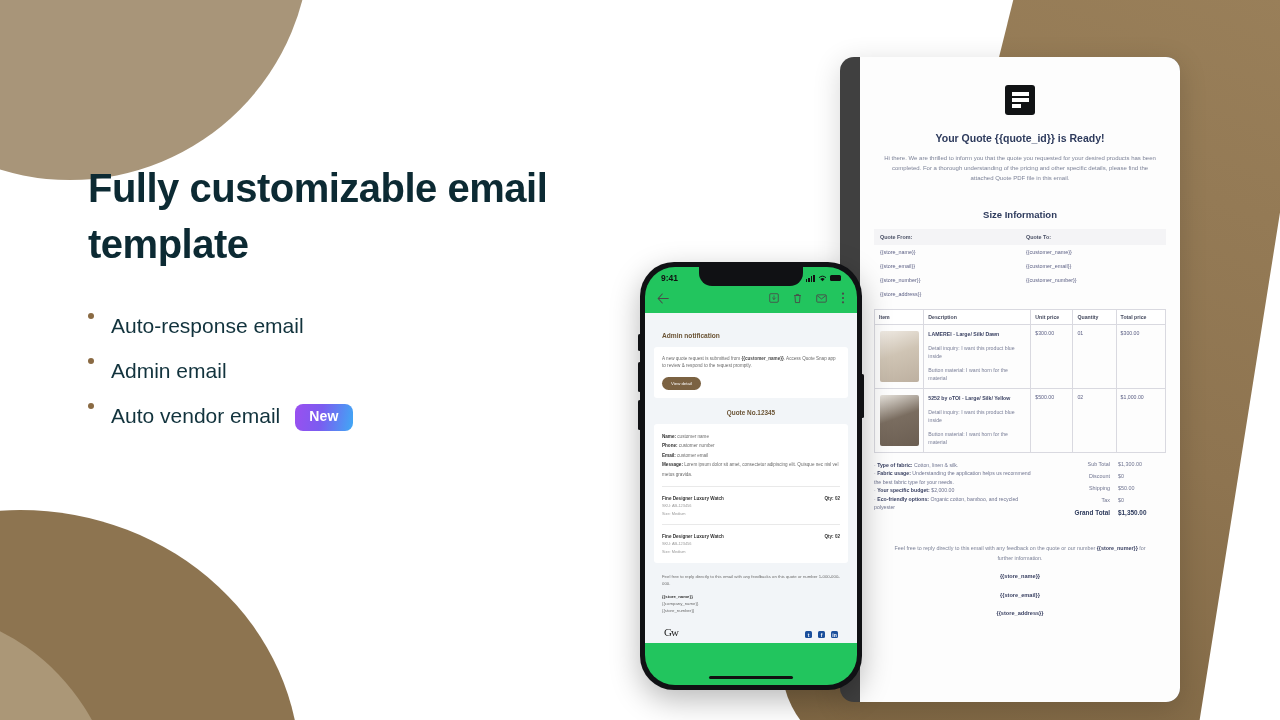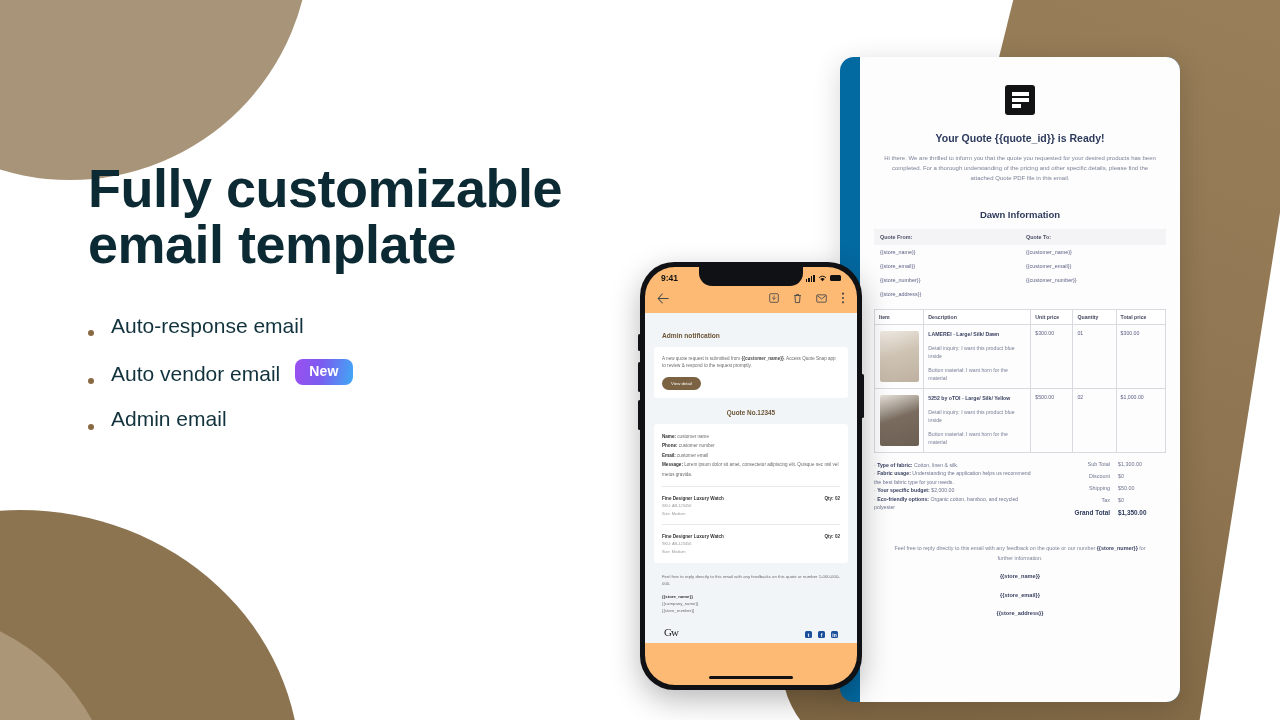--- a/index.html
+++ b/index.html
@@ -58,33 +58,33 @@
   }
 
   
   .left-col {
     position: absolute;
     left: 88px; top: 160px;
     width: 520px;
     z-index: 5;
   }
   .headline {
-    font-size: 54px;
+    font-size: 40px;
     line-height: 56px;
     font-weight: 700;
     color: #0c2a33;
     letter-spacing: -0.5px;
   }
   .bullets {
     margin-top: 42px;
     list-style: none;
   }
   .bullets li {
     display: flex;
-    align-items: flex-end;
+    align-items: flex-start;
     font-size: 21px;
     color: #12333d;
     margin-bottom: 22px;
     line-height: 1.1;
   }
   .bullet-dot {
     width: 6px; height: 6px;
     border-radius: 50%;
     background: #8a6a43;
     margin-right: 17px;
@@ -109,21 +109,21 @@
     line-height: 32px;
     color: #6f7377;
     max-width: 470px;
   }
 
   
   .email-card {
     position: absolute;
     left: 840px; top: 57px;
     width: 340px; height: 645px;
-    background: #0369a1;
+    background: #404040;
     border-radius: 14px;
     box-shadow: 0 6px 28px rgba(0,0,0,.16);
     overflow: hidden;
     z-index: 4;
   }
   .email-inner {
     position: absolute;
     left: 20px; top: 0;
     width: 320px; height: 645px;
     background: #fdfdfd;
@@ -260,21 +260,21 @@
     width: 222px; height: 428px;
     background: #101114;
     border-radius: 34px;
     padding: 5px;
     box-shadow: 0 10px 30px rgba(0,0,0,.28);
     z-index: 6;
   }
   .phone-screen {
     position: relative;
     width: 100%; height: 100%;
-    background: #fdba74;
+    background: #22c55e;
     border-radius: 30px;
     overflow: hidden;
   }
   .notch {
     position: absolute;
     left: 50%; top: 0;
     transform: translateX(-50%);
     width: 104px; height: 19px;
     background: #101114;
     border-bottom-left-radius: 13px;
@@ -376,43 +376,43 @@
   <div class="left-col">
     <h1 class="headline">Fully customizable email template</h1>
 
     <ul class="bullets">
       <li>
         <span class="bullet-dot"></span>
         <span>Auto-response email</span>
       </li>
       <li>
         <span class="bullet-dot"></span>
-        <span>Auto vendor email</span>
-        <span class="badge-new">New</span>
+        <span>Admin email</span>
       </li>
       <li>
         <span class="bullet-dot"></span>
-        <span>Admin email</span>
+        <span>Auto vendor email</span>
+        <span class="badge-new">New</span>
       </li>
     </ul>
 
   </div>
 
   <div class="email-card">
     <div class="email-inner">
 
       <div class="logo-mark">
         <span class="logo-bar b1"></span>
         <span class="logo-bar b2"></span>
         <span class="logo-bar b3"></span>
       </div>
 
       <div class="email-title">Your Quote {{quote_id}} is Ready!</div>
       <div class="email-intro">Hi there. We are thrilled to inform you that the quote you requested for your desired products has been completed. For a thorough understanding of the pricing and other specific details, please find the attached Quote PDF file in this email.</div>
-      <div class="section-title">Dawn Information</div>
+      <div class="section-title">Size Information</div>
 
       <table class="qi-table">
         <tbody>
             <tr class="qi-head">
           <td>Quote From:</td>
           <td>Quote To:</td>
         </tr>
         <tr>
           <td class="cell">{{store_name}}</td>
           <td class="cell">{{customer_name}}</td>

